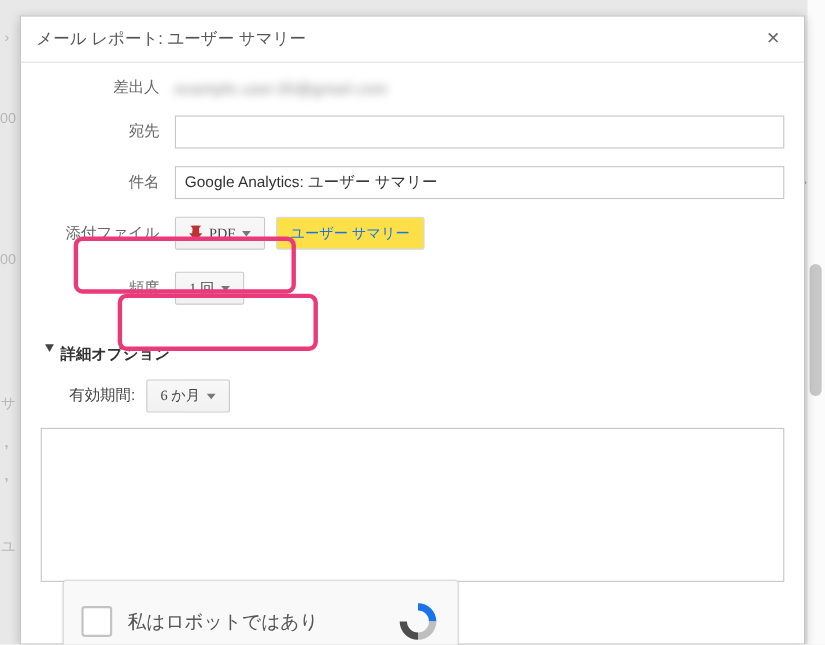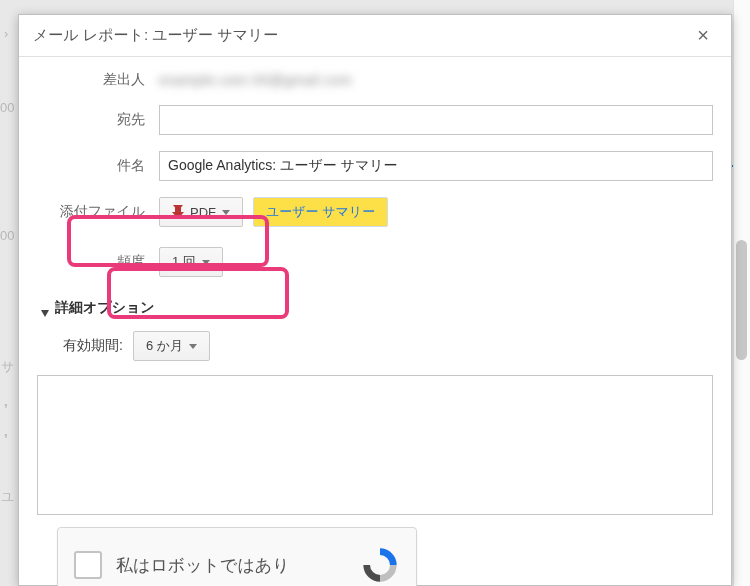--- a/index.html
+++ b/index.html
@@ -96,40 +96,41 @@
   .gbutton {
     height: 30px;
     padding: 0 12px;
     background: linear-gradient(#f8f8f8,#f1f1f1);
     border: 1px solid #c9c9c9;
     border-radius: 2px;
     font-size: 13px;
     color:#444;
     display:inline-flex; align-items:center; gap:6px;
     cursor:pointer;
+    font-family:Liberation Serif, serif;
   }
   .gbutton.blue-text { color:#1a73e8; background:#fde047; border-color:#d0daed;}
   .caret {
     width:0;height:0;border-left:4px solid transparent;border-right:4px solid transparent;border-top:5px solid #777;
     display:inline-block;
   }
   .pdf-icon {
     width:12px;height:14px;position:relative;display:inline-block;
   }
   .pdf-icon svg{width:12px;height:14px;display:block}
   .highlight-box {
     border: 4px solid #ea3a7a;
     border-radius: 8px;
     position: absolute;
     pointer-events: none;
   }
   .hl-attach { left: 48px; top: 200px; width: 202px; height: 52px; }
   .hl-freq   { left: 88px; top: 252px; width: 182px; height: 52px; }
   .section-exp {
-    display:flex; align-items:flex-end; gap:6px;
+    display:flex; align-items:flex-start; gap:6px;
     color:#333; font-weight:bold; font-size:14px;
     margin: 6px 0 14px 4px; cursor:pointer;
   }
   .section-exp .disclosure {
     width:0;height:0;border-left:4px solid transparent;border-right:4px solid transparent;border-top:7px solid #444;
   }
   .subrow {
     display:flex; align-items:center; gap:10px;
     margin: 0 0 14px 26px;
     color:#444; font-size:14px;
@@ -221,21 +222,21 @@
           </span>
           <span>PDF</span>
           <span class="caret"></span>
         </button>
         <button class="gbutton blue-text">
           <span>ユーザー サマリー</span>
         </button>
       </div>
     </div>
 
-    <div class="row" style="margin-bottom:22px">
+    <div class="row" style="margin-bottom:36px">
       <div class="label">頻度</div>
       <div class="control">
         <button class="gbutton">
           <span>1 回</span>
           <span class="caret"></span>
         </button>
       </div>
     </div>
 
     <div class="section-exp">

